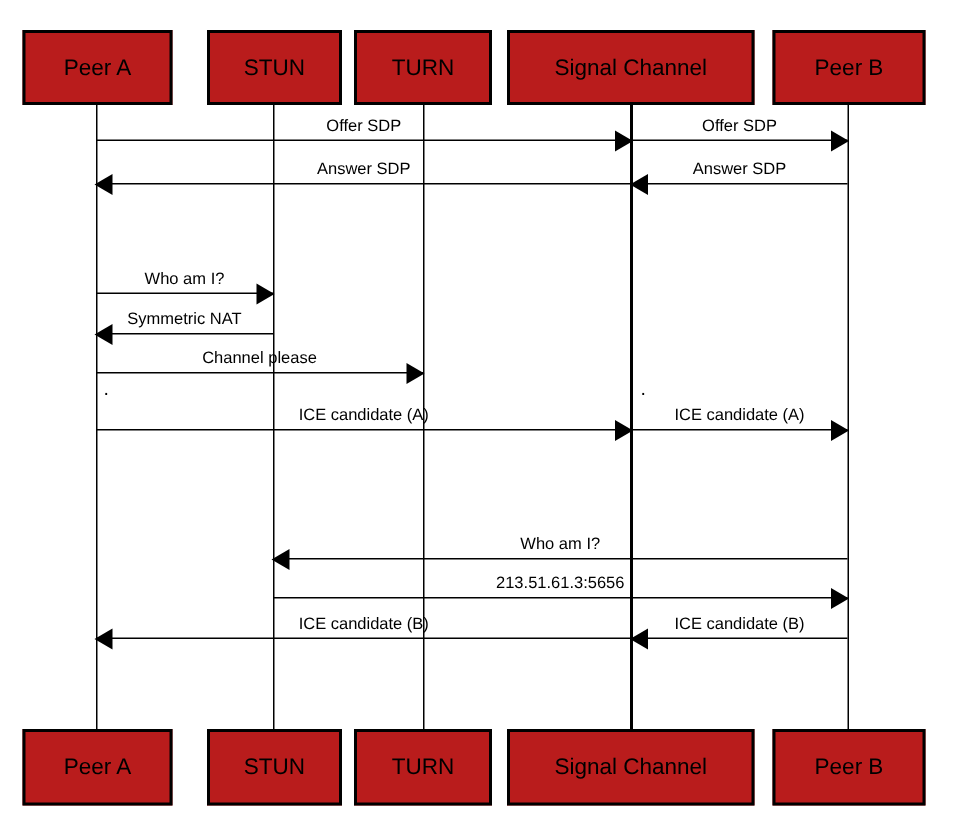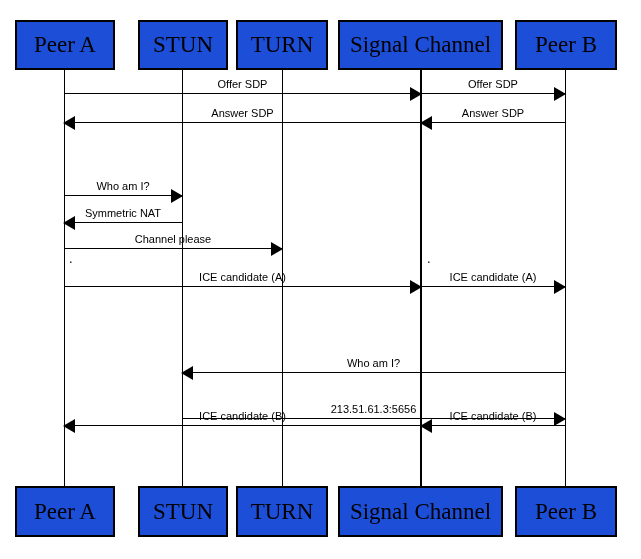--- a/index.html
+++ b/index.html
@@ -10,28 +10,27 @@
     background: #ffffff;
     font-family: "Liberation Sans", sans-serif;
     color: #000000;
     overflow: hidden;
   }
   .actor-box {
     position: absolute;
     box-sizing: border-box;
     height: 50px;
     border: 2px solid #000000;
-    background: #1d4ed8;
+    background: #b91c1c;
     display: flex;
     align-items: center;
     justify-content: center;
-    font-size: 23px;
+    font-size: 15px;
     white-space: nowrap;
     z-index: 2;
-    font-family: Liberation Serif, serif;
   }
   .actor-box.bottom { height: 51px; }
   .lifeline {
     position: absolute;
     top: 70px;
     height: 416px;
     width: 1.6px;
     background: #000000;
     z-index: 1;
   }
@@ -133,21 +132,21 @@
   <div class="msg right" style="left:421px;top:268px;width:144px">
     <span class="lbl">ICE candidate (A)</span>
     <i class="line"></i>
     <i class="head"></i>
   </div>
   <div class="msg left" style="left:182px;top:354px;width:383px">
     <span class="lbl">Who am I?</span>
     <i class="line"></i>
     <i class="head"></i>
   </div>
-  <div class="msg right" style="left:182px;top:400px;width:383px">
+  <div class="msg right" style="left:182px;top:380px;width:383px">
     <span class="lbl">213.51.61.3:5656</span>
     <i class="line"></i>
     <i class="head"></i>
   </div>
   <div class="msg left" style="left:64px;top:407px;width:357px">
     <span class="lbl">ICE candidate (B)</span>
     <i class="line"></i>
     <i class="head"></i>
   </div>
   <div class="msg left" style="left:421px;top:407px;width:144px">

